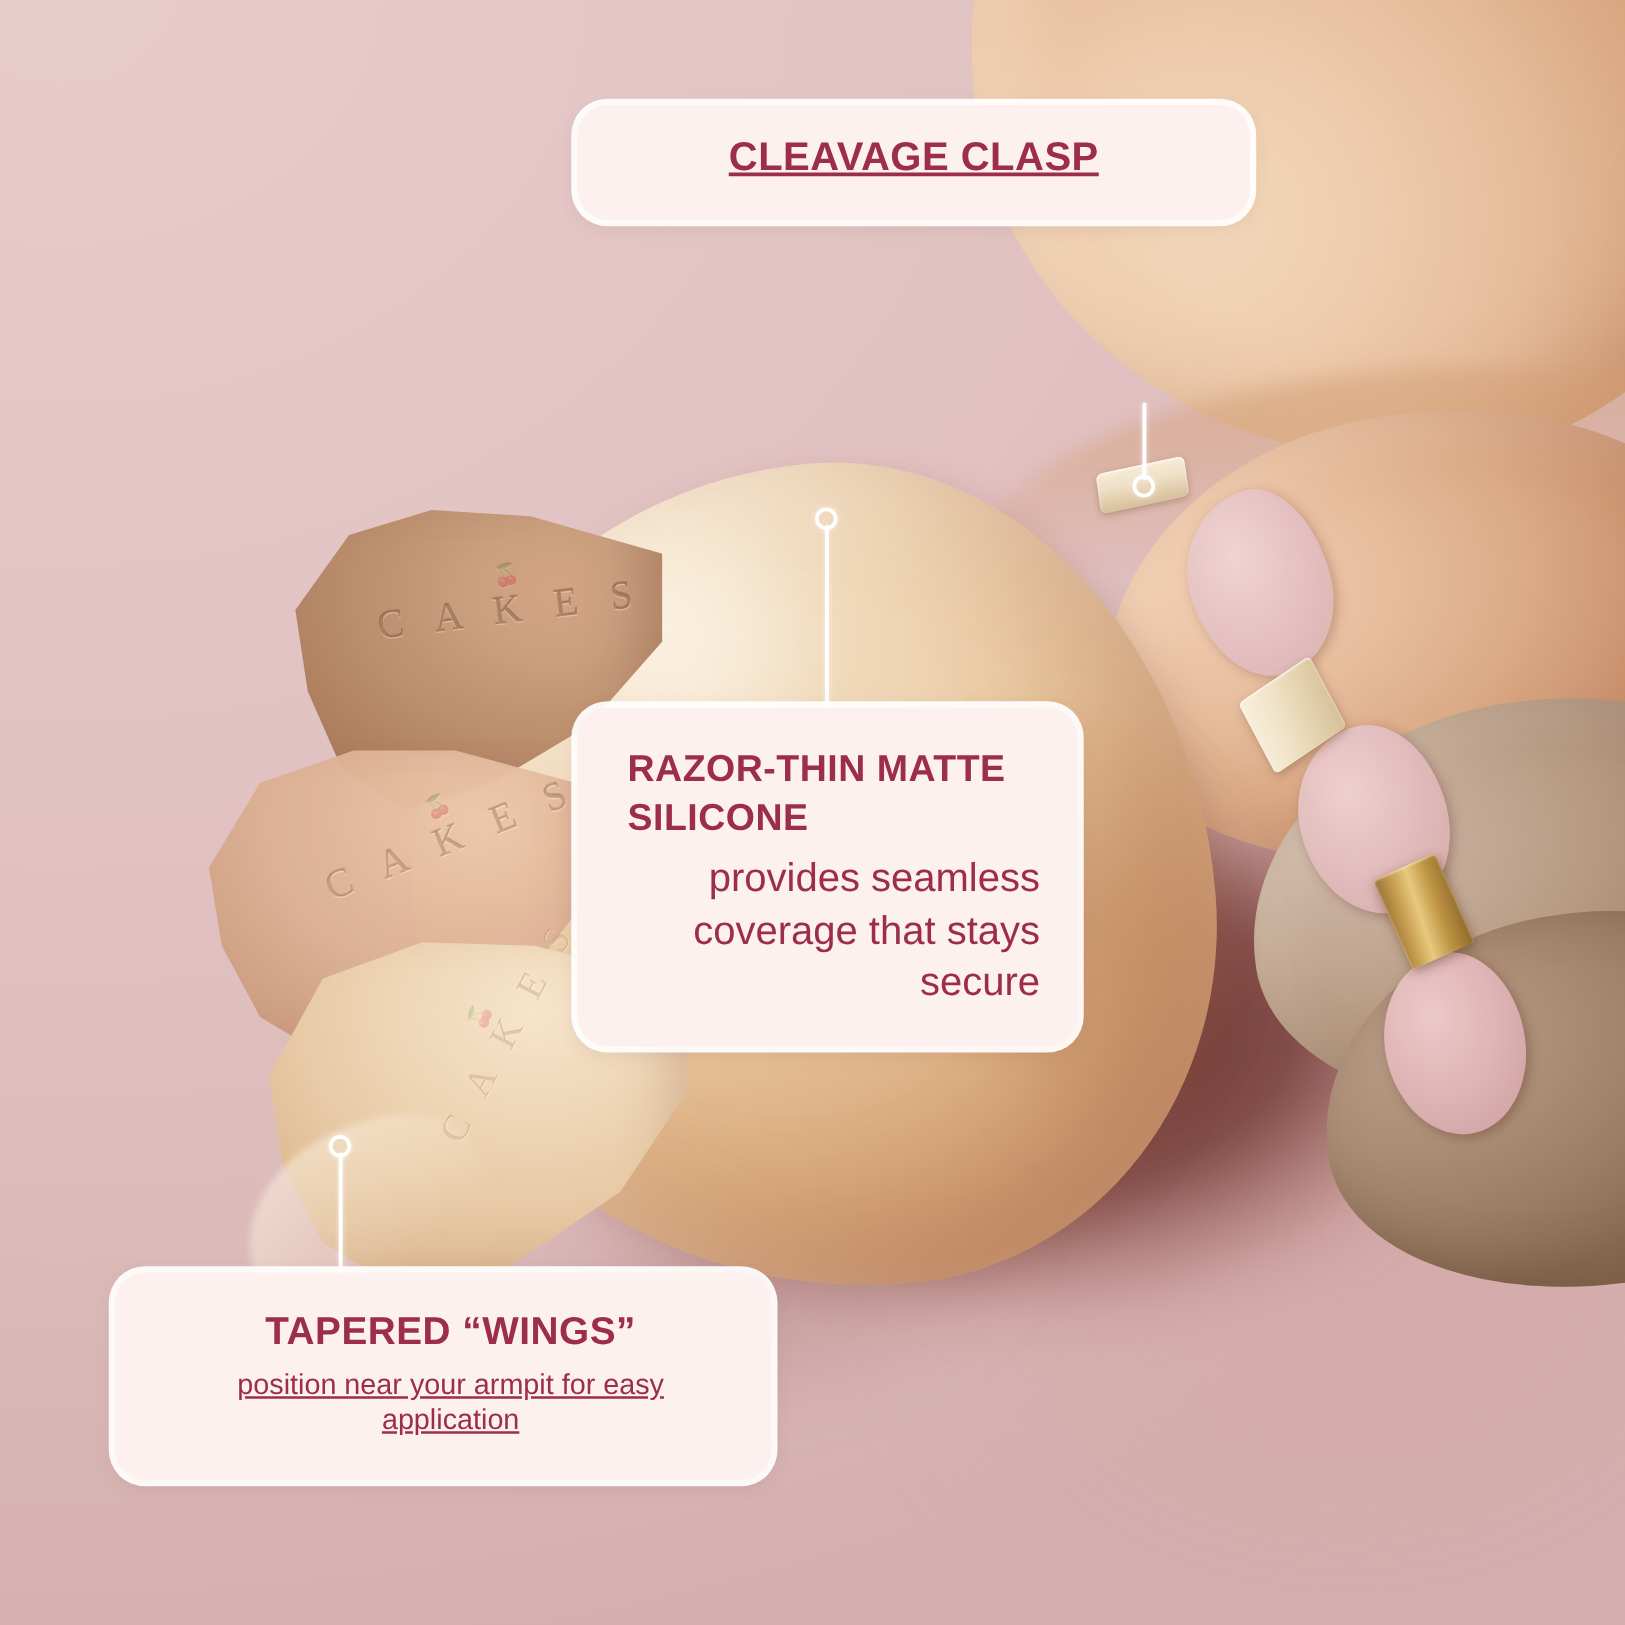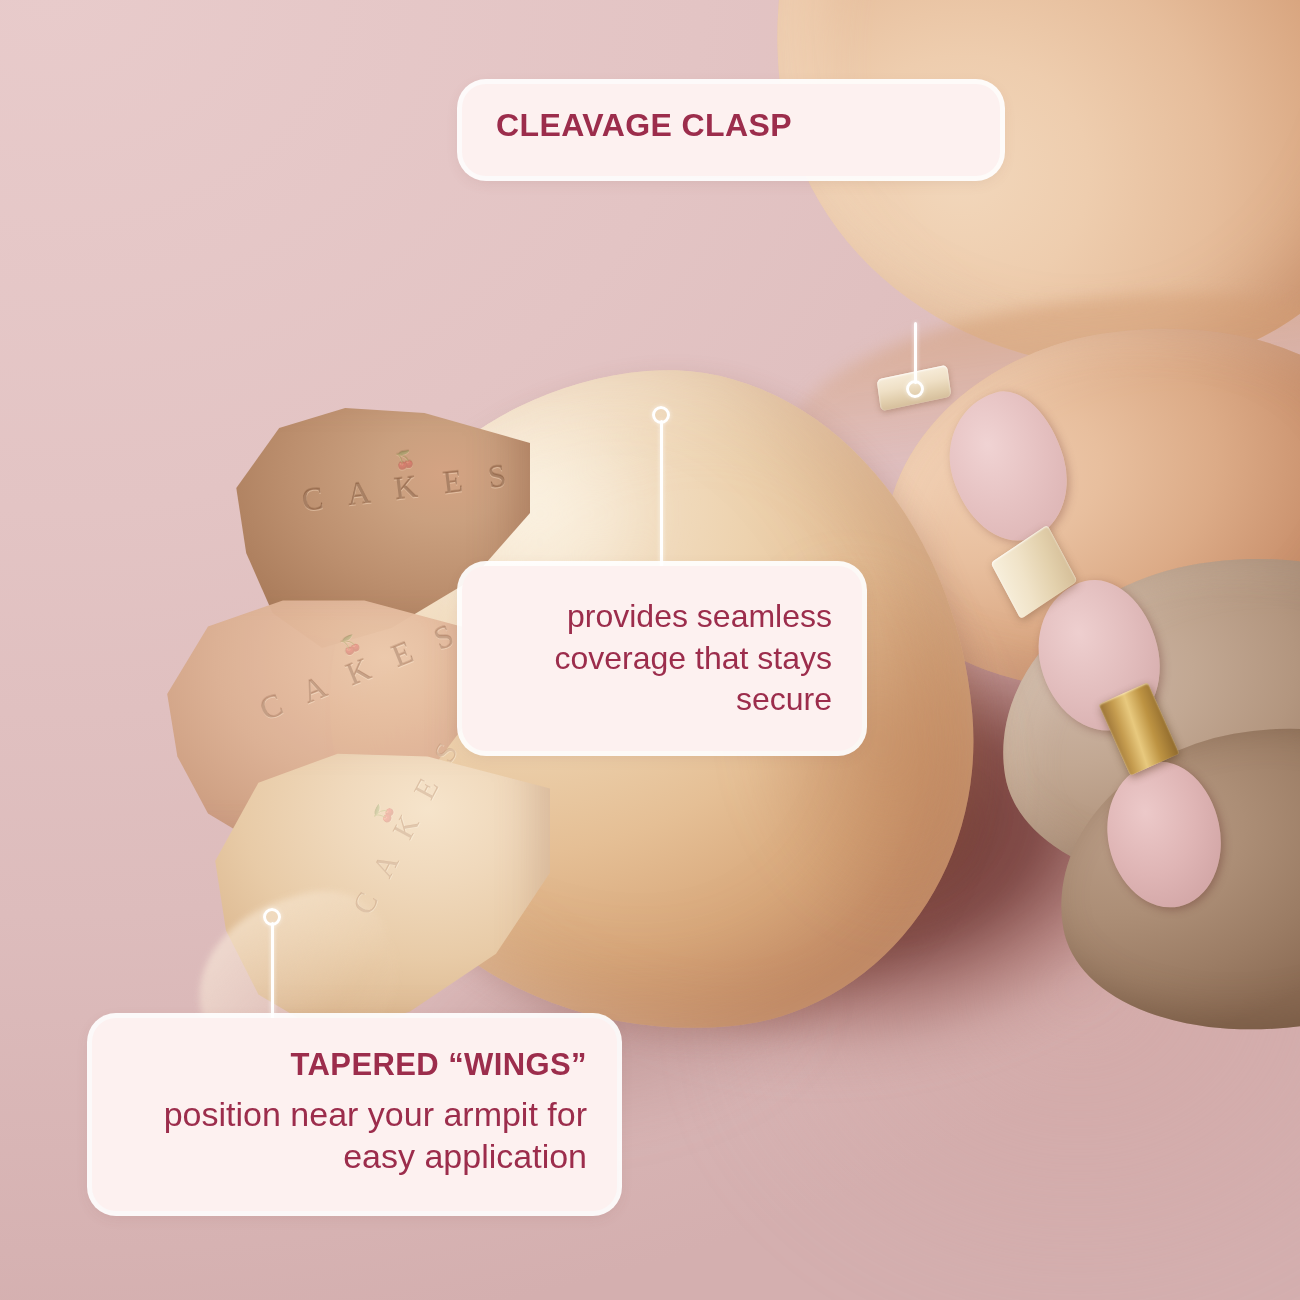--- a/index.html
+++ b/index.html
@@ -360,45 +360,46 @@
     line-height: 1.23;
     margin: 0;
     color: #9c2d4c;
     font-weight: 400;
   }
 
   
   .callout-clasp {
     left: 462px; top: 84px;
     width: 538px;
-    text-align: left;
+    text-align: center;
     padding: 24px 34px 28px;
+    text-decoration: underline;
   }
   .callout-clasp .title { font-size: 32px; margin-bottom: 4px; }
   .callout-clasp .body { font-size: 34px; line-height: 1.26; }
 
   
   .callout-silicone {
     left: 462px; top: 566px;
     width: 400px;
     text-align: left;
     padding: 30px 30px 30px 40px;
   }
   .callout-silicone .title { font-size: 30px; line-height: 1.3; margin-bottom: 8px; }
   .callout-silicone .body { font-size: 32px; line-height: 1.3; text-align: right; }
 
   
   .callout-wings {
     left: 92px; top: 1018px;
     width: 525px;
-    text-align: right;
+    text-align: center;
     padding: 30px 30px 34px 42px;
   }
   .callout-wings .title { font-size: 31px; margin-bottom: 10px; }
-  .callout-wings .body { font-size: 34px; line-height: 1.24; }
+  .callout-wings .body { font-size: 23px; line-height: 1.24; text-decoration: underline; }
 </style>
 </head>
 <body>
 
 <div class="stage">
 
   <div class="photo">
     <div class="bg-base"></div>
     <div class="bg-warm"></div>
 
@@ -454,20 +455,21 @@
   <div class="connector conn-wings">
     <div class="ring"></div>
     <div class="stem"></div>
   </div>
 
   <div class="callout callout-clasp">
     <p class="title">CLEAVAGE CLASP</p>
   </div>
 
   <div class="callout callout-silicone">
+    <p class="title">RAZOR-THIN MATTE SILICONE</p>
     <p class="body">provides seamless coverage that stays secure</p>
   </div>
 
   <div class="callout callout-wings">
     <p class="title">TAPERED “WINGS”</p>
     <p class="body">position near your armpit for easy application</p>
   </div>
 
 </div>
 

